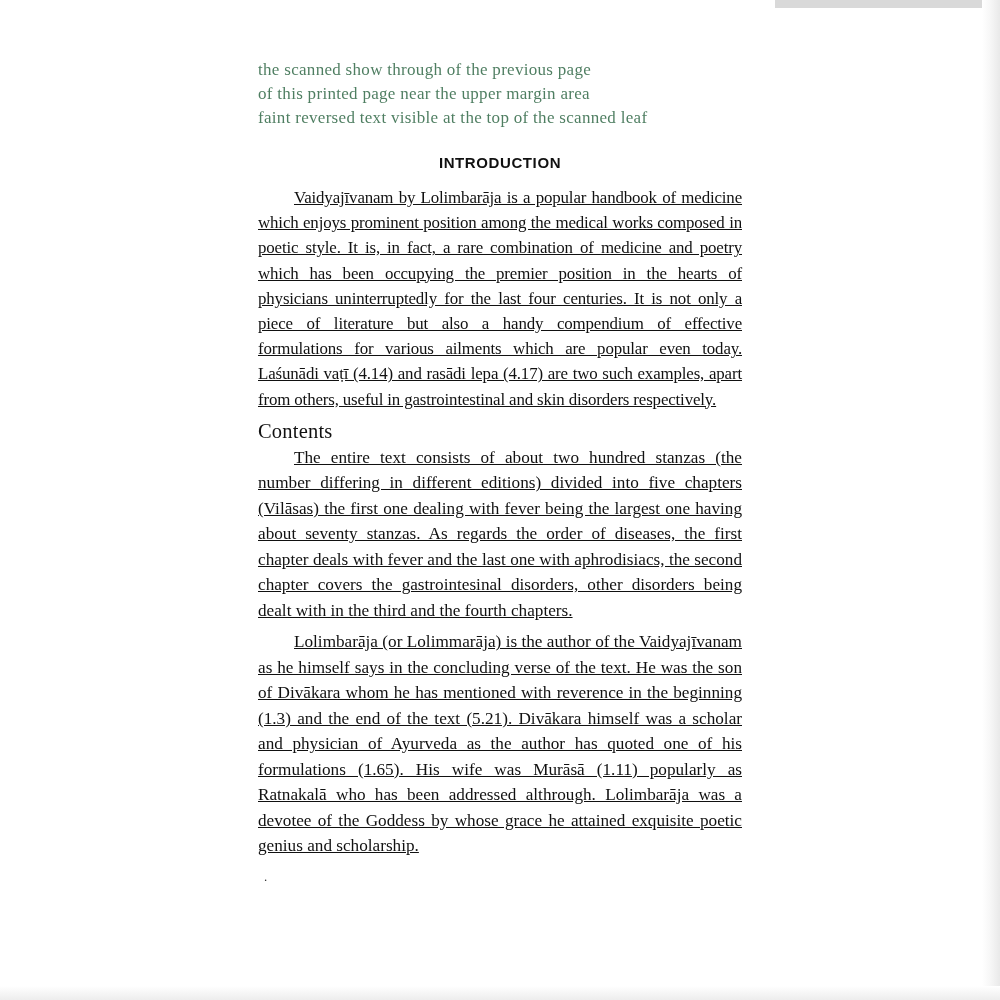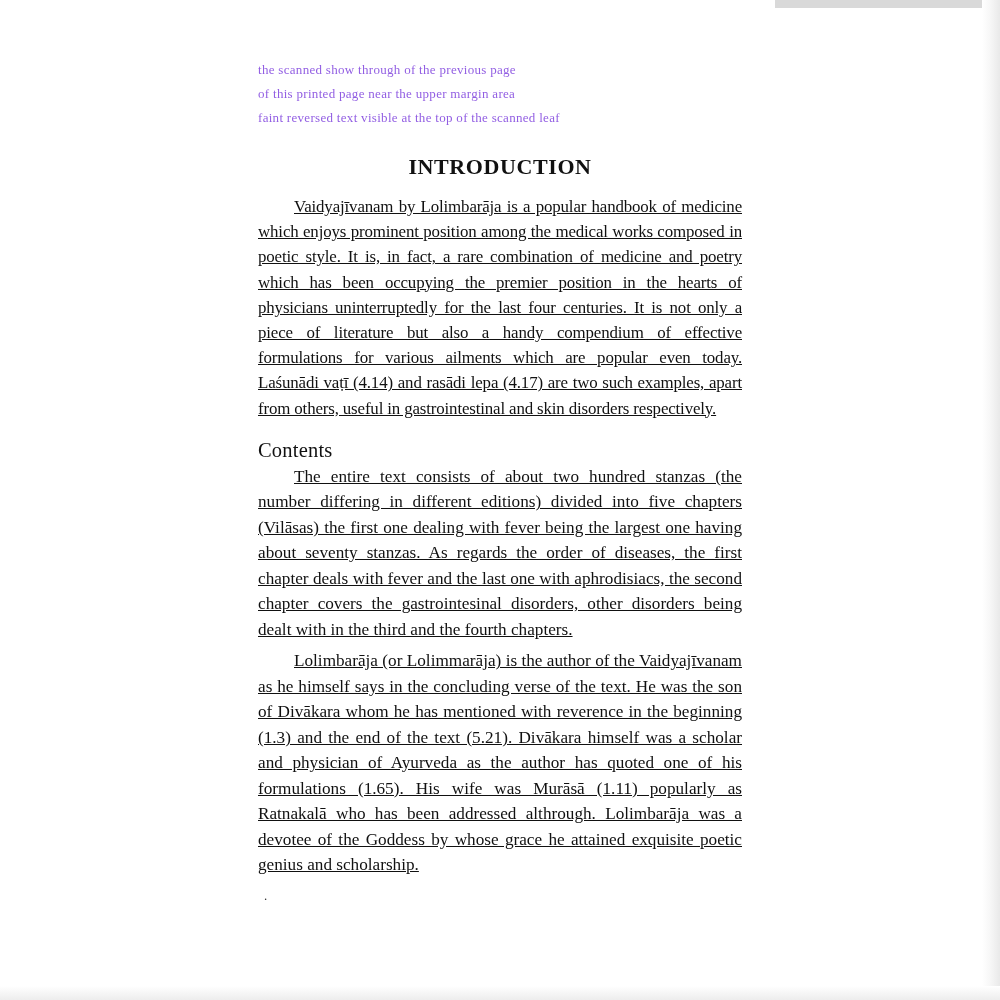--- a/index.html
+++ b/index.html
@@ -50,55 +50,55 @@
     position: absolute;
     left: 258px;
     top: 58px;
     width: 484px;
   }
 
   
   .ghost {
     position: relative;
     height: 88px;
-    color: #6d28d9;
-    font-size: 13px;
+    color: #14532d;
+    font-size: 17px;
     line-height: 24px;
     letter-spacing: 0.3px;
     filter: blur(0.6px);
     opacity: 0.75;
     text-align: justify;
     user-select: none;
   }
   .ghost div { white-space: nowrap; overflow: hidden; }
 
   h1.title {
     margin: 8px 0 14px 0;
     text-align: center;
-    font-size: 22px;
+    font-size: 15px;
     font-weight: bold;
     letter-spacing: 0.6px;
-    font-family: Liberation Serif, serif;
+    font-family: Liberation Sans, sans-serif;
   }
 
   p.body {
     margin: 0 0 6px 0;
     font-size: 17.2px;
     line-height: 25.5px;
     text-align: justify;
     text-justify: inter-word;
     hyphens: none;
     text-decoration: underline;
   }
   p.body.indent { text-indent: 36px; }
   
   p.tight { font-size: 16.9px; line-height: 25.2px; letter-spacing: -0.15px; }
 
   h2.section {
-    margin: 18px 0 2px 0;
+    margin: 8px 0 2px 0;
     font-size: 20.5px;
     font-weight: normal;
     letter-spacing: 0.2px;
   }
 
   .tail-mark {
     margin-top: 10px;
     margin-left: 6px;
     font-size: 13px;
     color: #333;

